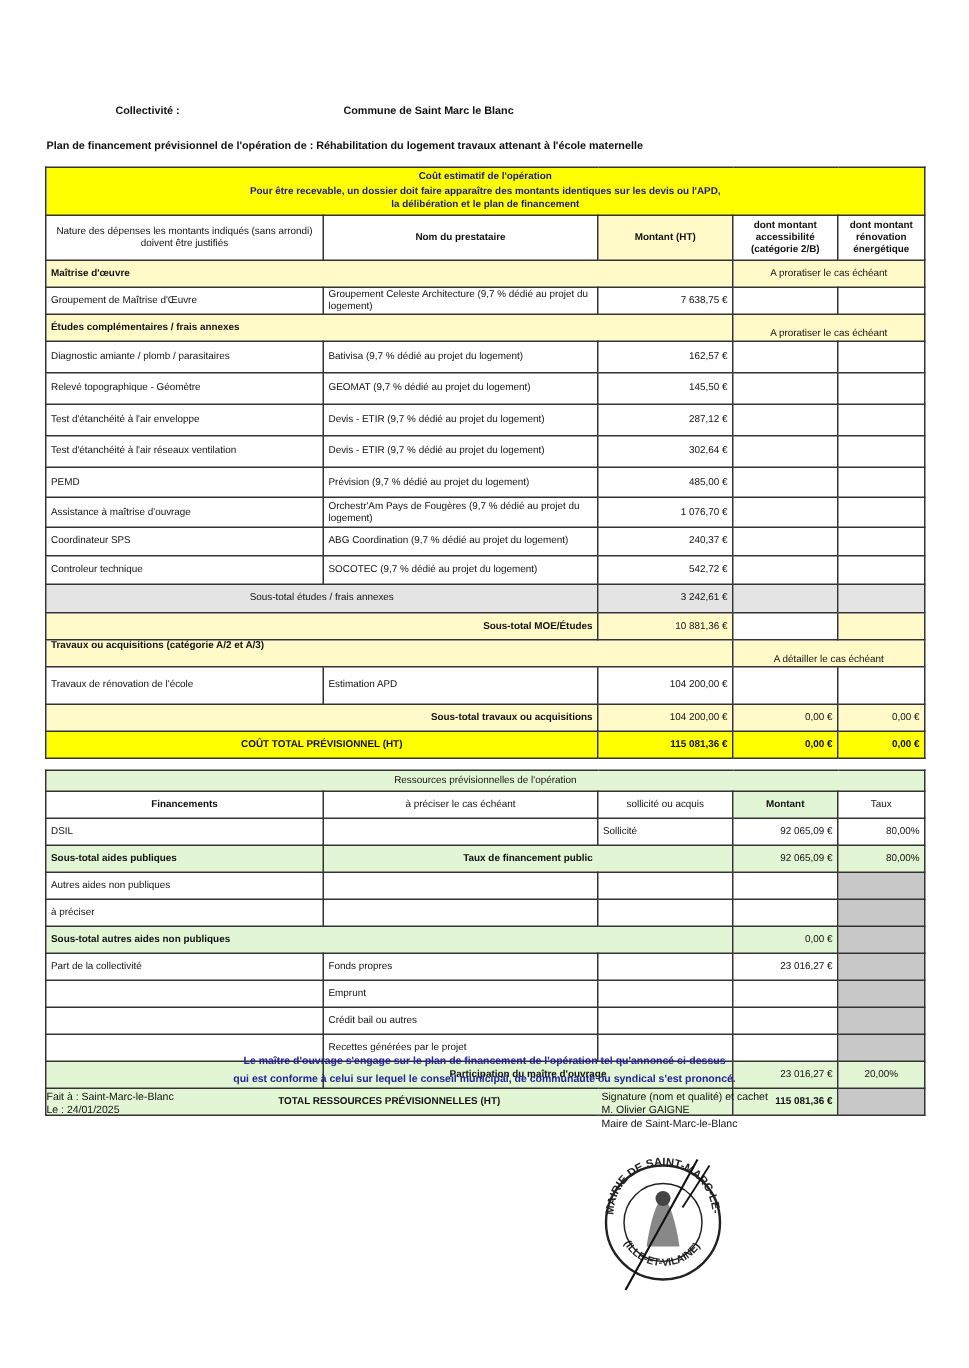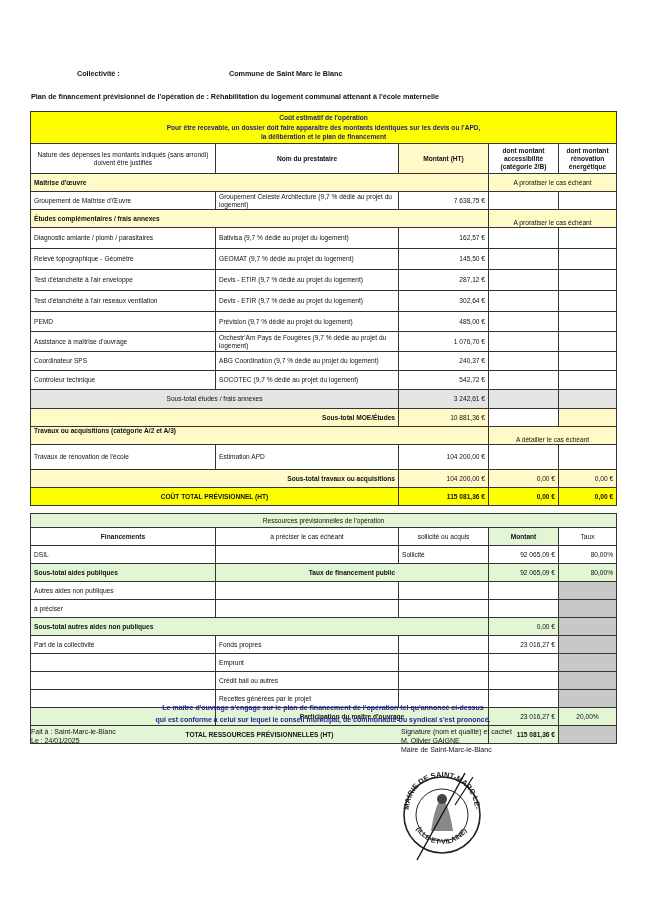--- a/index.html
+++ b/index.html
@@ -19,21 +19,21 @@
   .blue { color:#1a1a8c; }
   .note { position:absolute; left:30px; width:586px; text-align:center; font-size:7px; font-weight:bold; color:#23239a; }
   .foot { position:absolute; font-size:7px; color:#111; line-height:9px; }
   .stamp { position:absolute; left:395px; top:765px; }
 </style>
 </head>
 <body>
 
 <div class="hdr" style="left:31px;top:69px;margin-left:46px;">Collectivité :</div>
 <div class="hdr" style="left:229px;top:69px;">Commune de Saint Marc le Blanc</div>
-<div class="hdr" style="left:31px;top:92px;">Plan de financement prévisionnel de l'opération de : Réhabilitation du logement communal attenant à l'école maternelle</div>
+<div class="hdr" style="left:31px;top:92px;">Plan de financement prévisionnel de l'opération de : Réhabilitation du logement travaux attenant à l'école maternelle</div>
 
 <table class="t" style="top:111px;">
   <colgroup>
       <col style="width:185px">
       <col style="width:183px">
       <col style="width:90px">
       <col style="width:70px">
       <col style="width:58px">
     </colgroup>
   <tbody>

